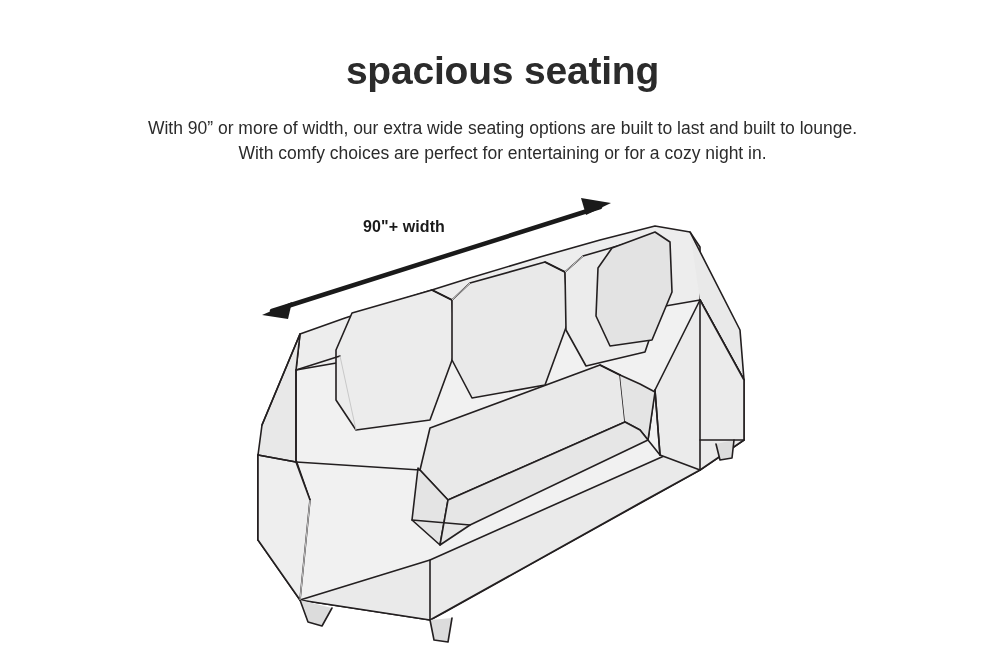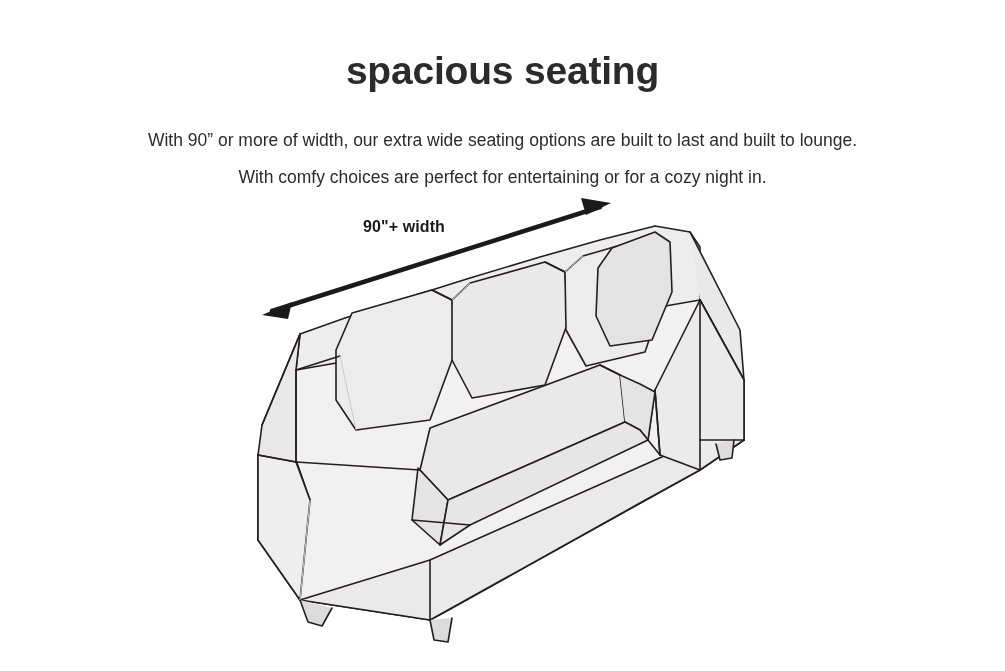--- a/index.html
+++ b/index.html
@@ -39,21 +39,20 @@
     left: 0;
     width: 1005px;
     text-align: center;
     font-size: 17.5px;
     font-weight: normal;
     color: #2b2b2b;
     line-height: 1.45;
   }
   .subcopy .line {
     display: block;
-    margin-top: 12px;
   }
   .dimension-label {
     position: absolute;
     top: 218px;
     left: 363px;
     font-size: 16px;
     font-weight: bold;
     color: #1a1a1a;
     letter-spacing: 0.1px;
   }

